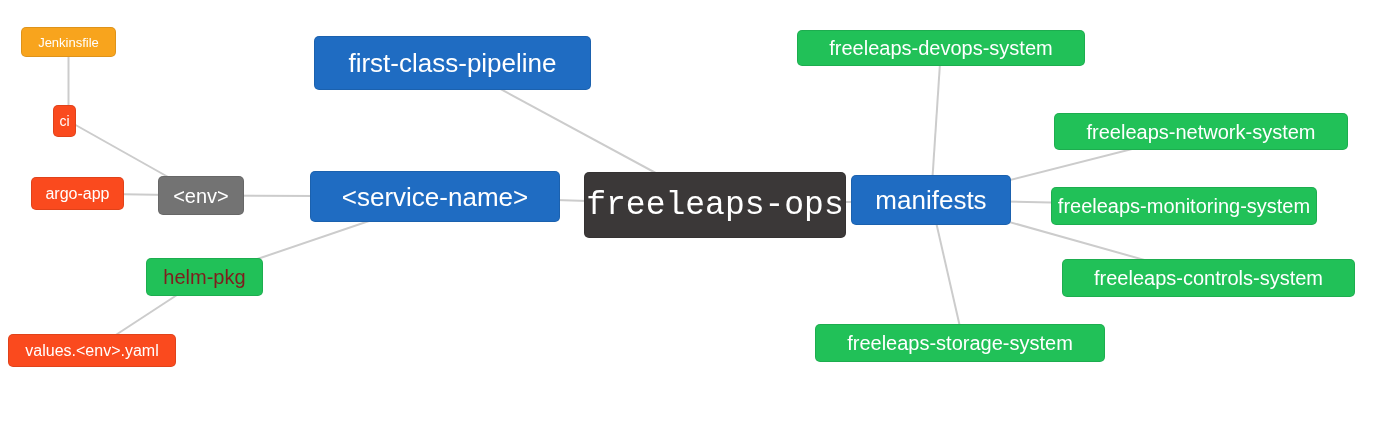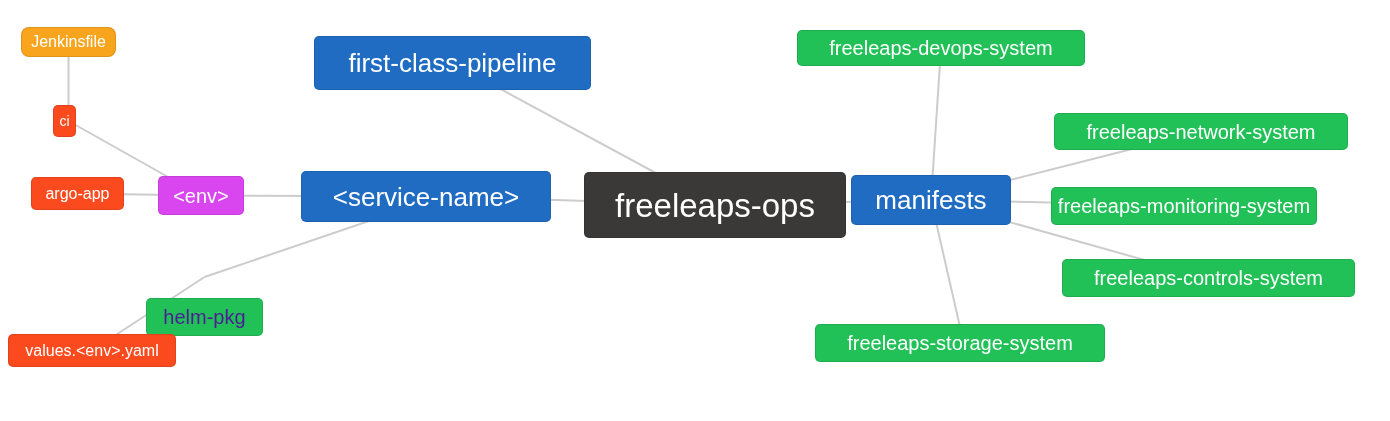--- a/index.html
+++ b/index.html
@@ -35,26 +35,26 @@
     align-items: center;
     justify-content: center;
     color: #ffffff;
     border-radius: 5px;
     border: 1px solid rgba(0,0,0,0.10);
     white-space: nowrap;
     cursor: pointer;
     line-height: 1;
     user-select: none;
   }
-  .lvl0 { font-size: 33px; }
+  .lvl0 { font-size: 33px; font-family: Liberation Mono, monospace; }
   .lvl1 { font-size: 26px; }
   .lvl2 { font-size: 20px; }
   .lvl3 { font-size: 16px; }
   .lvl4 { font-size: 14px; }
-  .lvl5 { font-size: 16px; border-radius: 8px; }
+  .lvl5 { font-size: 13px; }
 </style>
 </head>
 <body>
 
 <div class="canvas" style="width: 1390px; height: 421px; background: rgb(255, 255, 255);">
   <svg class="edge-layer" xmlns="http://www.w3.org/2000/svg" width="1390" height="421" viewBox="0 0 1390 421">
       <line x1="68.5" y1="42" x2="68.5" y2="121" stroke="#cccccc" stroke-width="2"></line>
       <line x1="68.5" y1="121" x2="201" y2="195.5" stroke="#cccccc" stroke-width="2"></line>
       <line x1="77.5" y1="193.5" x2="201" y2="195.5" stroke="#cccccc" stroke-width="2"></line>
       <line x1="201" y1="195.5" x2="441" y2="196.5" stroke="#cccccc" stroke-width="2"></line>
@@ -65,24 +65,24 @@
       <line x1="715" y1="205" x2="931" y2="200" stroke="#cccccc" stroke-width="2"></line>
       <line x1="931" y1="200" x2="941" y2="48" stroke="#cccccc" stroke-width="2"></line>
       <line x1="931" y1="200" x2="1201" y2="131.5" stroke="#cccccc" stroke-width="2"></line>
       <line x1="931" y1="200" x2="1212" y2="206" stroke="#cccccc" stroke-width="2"></line>
       <line x1="931" y1="200" x2="1208.5" y2="278" stroke="#cccccc" stroke-width="2"></line>
       <line x1="931" y1="200" x2="960" y2="327" stroke="#cccccc" stroke-width="2"></line>
     </svg>
   <div class="node-layer">
       <div class="node lvl0" style="left: 584px; top: 172px; width: 262px; height: 66px; background: rgb(59, 56, 56); color: rgb(255, 255, 255);">freeleaps-ops</div>
       <div class="node lvl1" style="left: 314px; top: 36px; width: 277px; height: 54px; background: rgb(31, 108, 194); color: rgb(255, 255, 255);">first-class-pipeline</div>
-      <div class="node lvl1" style="left: 301px; top: 171px; width: 250px; height: 51px; background: rgb(31, 108, 194); color: rgb(255, 255, 255);">&lt;service-name&gt;</div>
+      <div class="node lvl1" style="left: 310px; top: 171px; width: 250px; height: 51px; background: rgb(31, 108, 194); color: rgb(255, 255, 255);">&lt;service-name&gt;</div>
       <div class="node lvl1" style="left: 851px; top: 175px; width: 160px; height: 50px; background: rgb(31, 108, 194); color: rgb(255, 255, 255);">manifests</div>
-      <div class="node lvl2" style="left: 158px; top: 176px; width: 86px; height: 39px; background: #d946ef; color: rgb(255, 255, 255);">&lt;env&gt;</div>
-      <div class="node lvl2" style="left: 146px; top: 258px; width: 117px; height: 38px; background: rgb(33, 193, 88); color: #4c1d95; margin-top: 40px;">helm-pkg</div>
+      <div class="node lvl2" style="left: 158px; top: 176px; width: 86px; height: 39px; background: #737373; color: rgb(255, 255, 255);">&lt;env&gt;</div>
+      <div class="node lvl2" style="left: 146px; top: 258px; width: 117px; height: 38px; background: rgb(33, 193, 88); color: #7f1d1d;">helm-pkg</div>
       <div class="node lvl5" style="left: 21px; top: 27px; width: 95px; height: 30px; background: rgb(248, 164, 29); color: rgb(255, 255, 255);">Jenkinsfile</div>
       <div class="node lvl4" style="left: 53px; top: 105px; width: 23px; height: 32px; background: rgb(250, 74, 30); color: rgb(255, 255, 255);">ci</div>
       <div class="node lvl3" style="left: 31px; top: 177px; width: 93px; height: 33px; background: rgb(250, 74, 30); color: rgb(255, 255, 255);">argo-app</div>
       <div class="node lvl3" style="left: 8px; top: 334px; width: 168px; height: 33px; background: rgb(250, 74, 30); color: rgb(255, 255, 255);">values.&lt;env&gt;.yaml</div>
       <div class="node lvl2" style="left: 797px; top: 30px; width: 288px; height: 36px; background: rgb(33, 193, 88); color: rgb(255, 255, 255);">freeleaps-devops-system</div>
       <div class="node lvl2" style="left: 1054px; top: 113px; width: 294px; height: 37px; background: rgb(33, 193, 88); color: rgb(255, 255, 255);">freeleaps-network-system</div>
       <div class="node lvl2" style="left: 1051px; top: 187px; width: 266px; height: 38px; background: rgb(33, 193, 88); color: rgb(255, 255, 255);">freeleaps-monitoring-system</div>
       <div class="node lvl2" style="left: 1062px; top: 259px; width: 293px; height: 38px; background: rgb(33, 193, 88); color: rgb(255, 255, 255);">freeleaps-controls-system</div>
       <div class="node lvl2" style="left: 815px; top: 308px; width: 290px; height: 38px; background: rgb(33, 193, 88); color: rgb(255, 255, 255); margin-top: 16px;">freeleaps-storage-system</div>
     </div>

